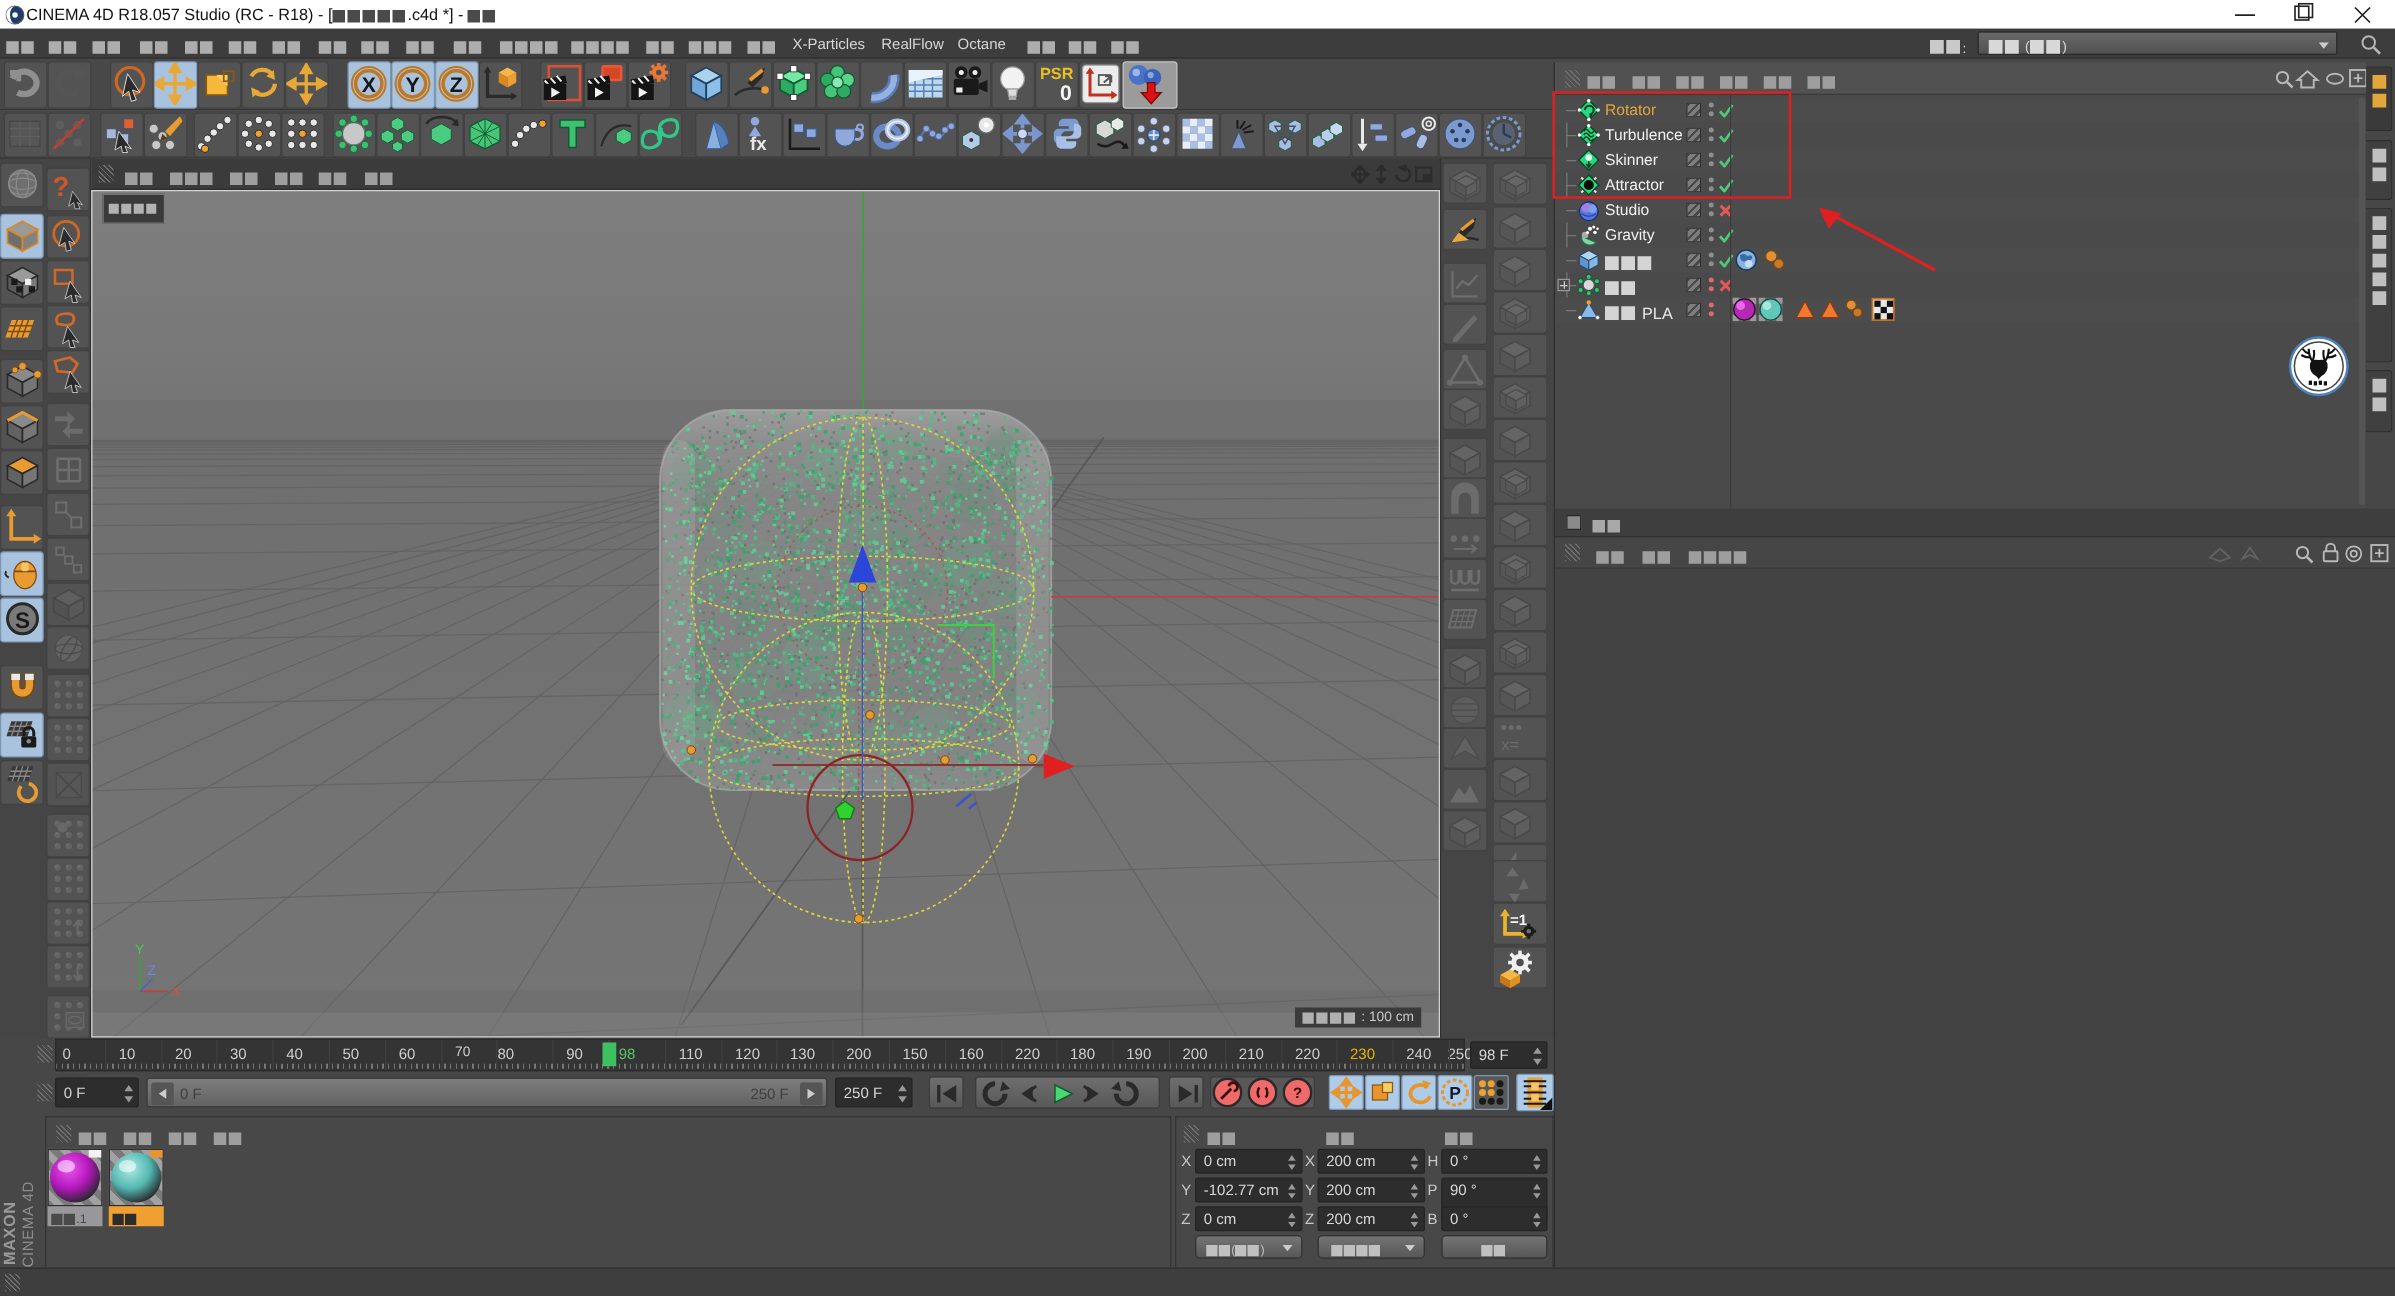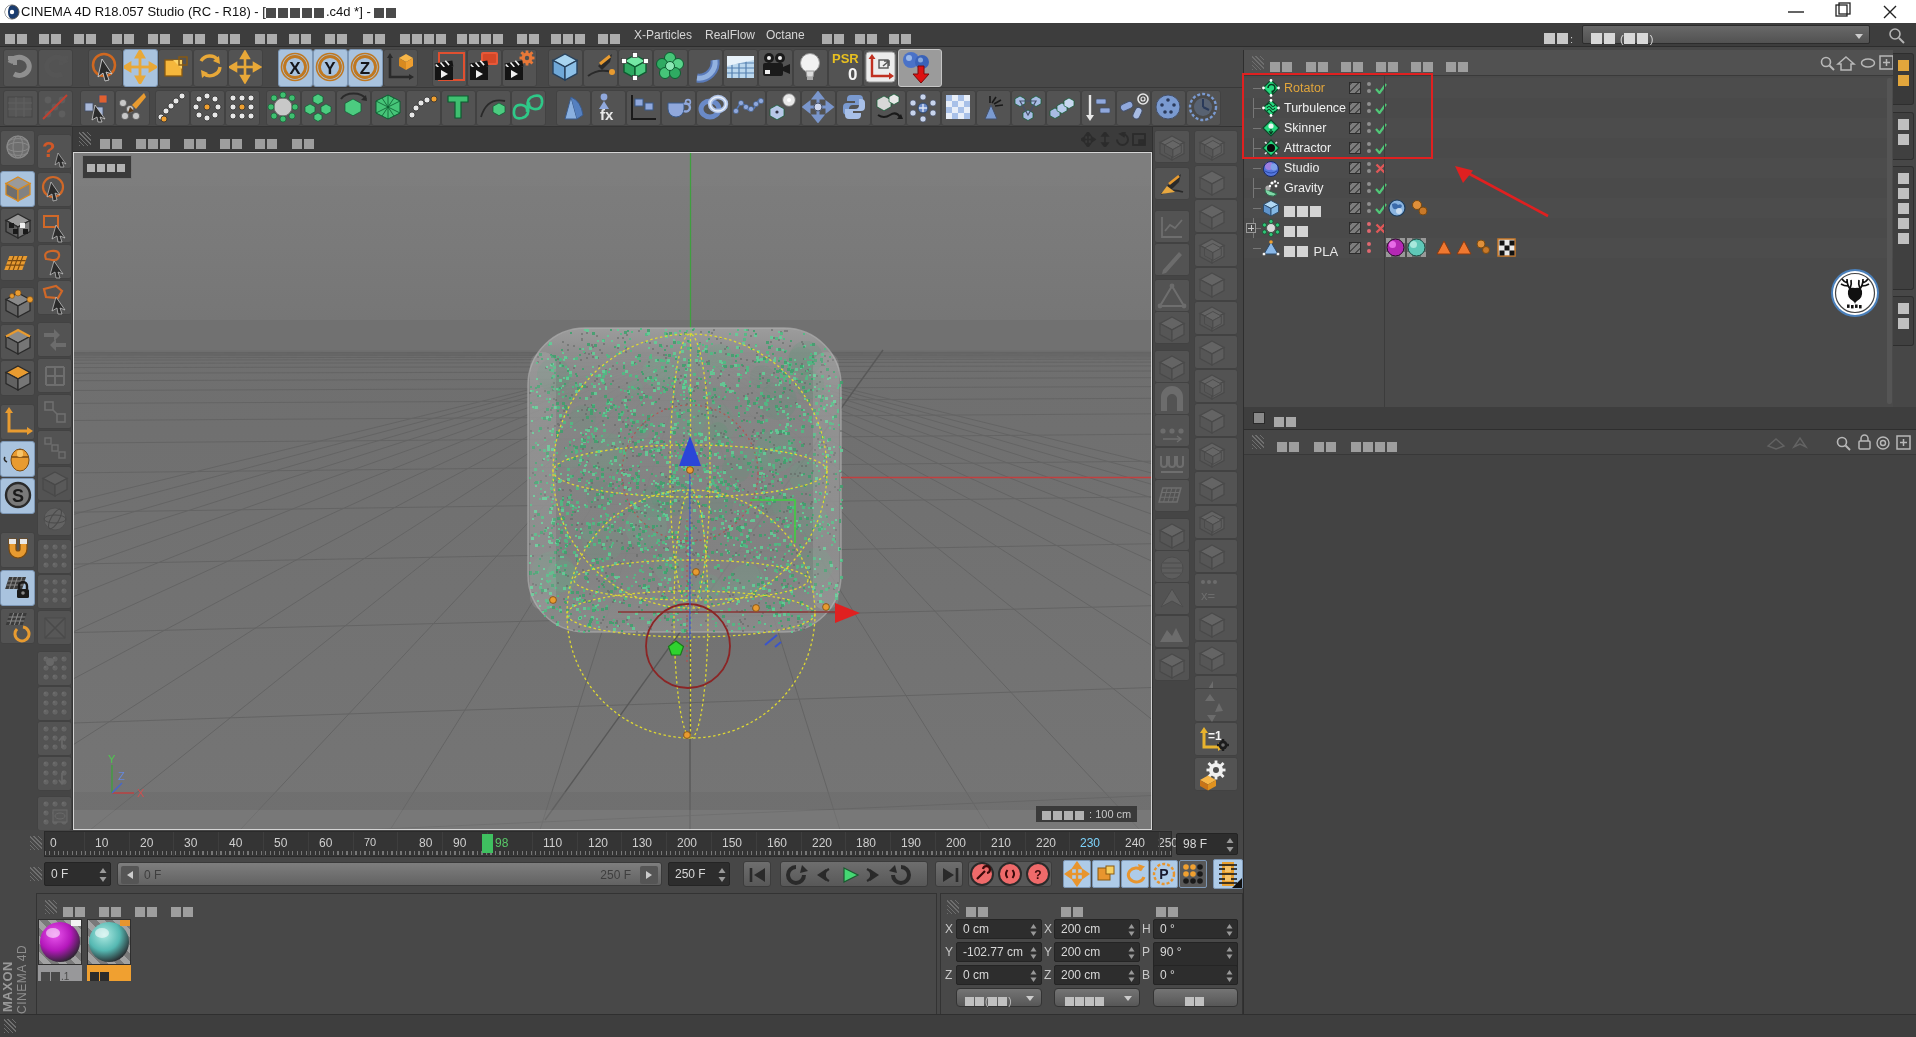--- a/index.html
+++ b/index.html
@@ -1858,21 +1858,21 @@
       <div class="a" style="left:139px;top:4px;font-size:12px;color:#cfcfcf;">30</div>
       <div class="a" style="left:128px;top:0;width:1px;height:24px;background:#3e3e3e;"></div>
       <div class="a" style="left:184px;top:4px;font-size:12px;color:#cfcfcf;">40</div>
       <div class="a" style="left:173px;top:0;width:1px;height:24px;background:#3e3e3e;"></div>
       <div class="a" style="left:229px;top:4px;font-size:12px;color:#cfcfcf;">50</div>
       <div class="a" style="left:218px;top:0;width:1px;height:24px;background:#3e3e3e;"></div>
       <div class="a" style="left:274px;top:4px;font-size:12px;color:#cfcfcf;">60</div>
       <div class="a" style="left:263px;top:0;width:1px;height:24px;background:#3e3e3e;"></div>
       <div class="a" style="left:319px;top:4px;font-size:11px;color:#cfcfcf;">70</div>
       <div class="a" style="left:308px;top:0;width:1px;height:24px;background:#3e3e3e;"></div>
-      <div class="a" style="left:374px;top:4px;font-size:12px;color:#cfcfcf;">80</div>
+      <div class="a" style="left:353px;top:4px;font-size:12px;color:#cfcfcf;">80</div>
       <div class="a" style="left:352px;top:0;width:1px;height:24px;background:#3e3e3e;"></div>
       <div class="a" style="left:408px;top:4px;font-size:12px;color:#cfcfcf;">90</div>
       <div class="a" style="left:397px;top:0;width:1px;height:24px;background:#3e3e3e;"></div>
       <div class="a" style="left:442px;top:0;width:1px;height:24px;background:#3e3e3e;"></div>
       <div class="a" style="left:498px;top:4px;font-size:12px;color:#cfcfcf;">110</div>
       <div class="a" style="left:487px;top:0;width:1px;height:24px;background:#3e3e3e;"></div>
       <div class="a" style="left:543px;top:4px;font-size:12px;color:#cfcfcf;">120</div>
       <div class="a" style="left:532px;top:0;width:1px;height:24px;background:#3e3e3e;"></div>
       <div class="a" style="left:587px;top:4px;font-size:12px;color:#cfcfcf;">130</div>
       <div class="a" style="left:576px;top:0;width:1px;height:24px;background:#3e3e3e;"></div>
@@ -1887,21 +1887,21 @@
       <div class="a" style="left:811px;top:4px;font-size:12px;color:#cfcfcf;">180</div>
       <div class="a" style="left:800px;top:0;width:1px;height:24px;background:#3e3e3e;"></div>
       <div class="a" style="left:856px;top:4px;font-size:12px;color:#cfcfcf;">190</div>
       <div class="a" style="left:845px;top:0;width:1px;height:24px;background:#3e3e3e;"></div>
       <div class="a" style="left:901px;top:4px;font-size:12px;color:#cfcfcf;">200</div>
       <div class="a" style="left:890px;top:0;width:1px;height:24px;background:#3e3e3e;"></div>
       <div class="a" style="left:946px;top:4px;font-size:12px;color:#cfcfcf;">210</div>
       <div class="a" style="left:935px;top:0;width:1px;height:24px;background:#3e3e3e;"></div>
       <div class="a" style="left:991px;top:4px;font-size:12px;color:#cfcfcf;">220</div>
       <div class="a" style="left:980px;top:0;width:1px;height:24px;background:#3e3e3e;"></div>
-      <div class="a" style="left:1035px;top:4px;font-size:12px;color:#7dd3fc;">230</div>
+      <div class="a" style="left:1035px;top:4px;font-size:12px;color:#eab308;">230</div>
       <div class="a" style="left:1024px;top:0;width:1px;height:24px;background:#3e3e3e;"></div>
       <div class="a" style="left:1080px;top:4px;font-size:12px;color:#cfcfcf;">240</div>
       <div class="a" style="left:1069px;top:0;width:1px;height:24px;background:#3e3e3e;"></div>
       <div class="a" style="left:1113px;top:4px;font-size:12px;color:#cfcfcf;">250</div>
       <div class="a" style="left:1114px;top:0;width:1px;height:24px;background:#3e3e3e;"></div>
       <div class="a" style="left:0;top:19px;width:1126px;height:4px;background-image:repeating-linear-gradient(90deg,#9a9a9a 0 1px,transparent 1px 4.5px);opacity:.65;"></div>
       <div class="a" style="left:437px;top:2px;width:11px;height:19px;background:#3fc060;"></div>
       <div class="a" style="left:450px;top:4px;font-size:12px;color:#58c868;">98</div>
     </div>
     <div class="fld" style="left:1176px;top:3px;width:62px;height:22px;line-height:20px;">98 F

